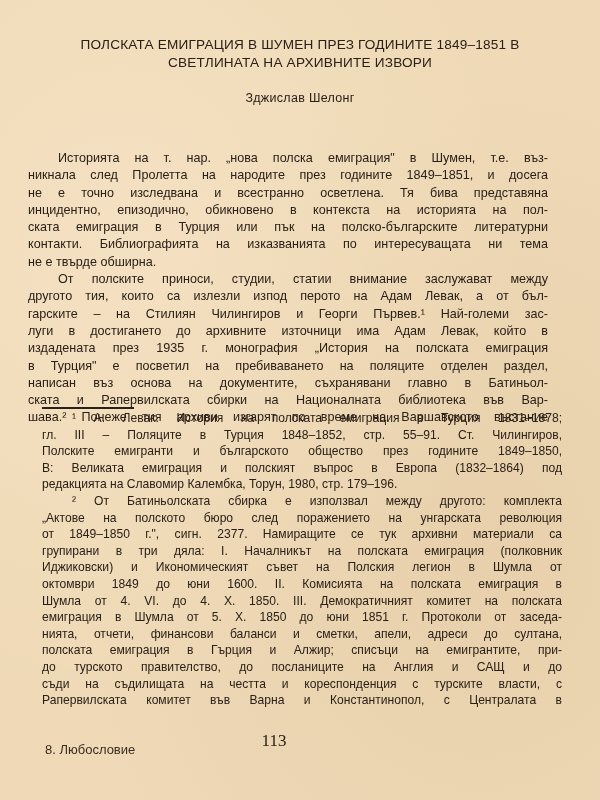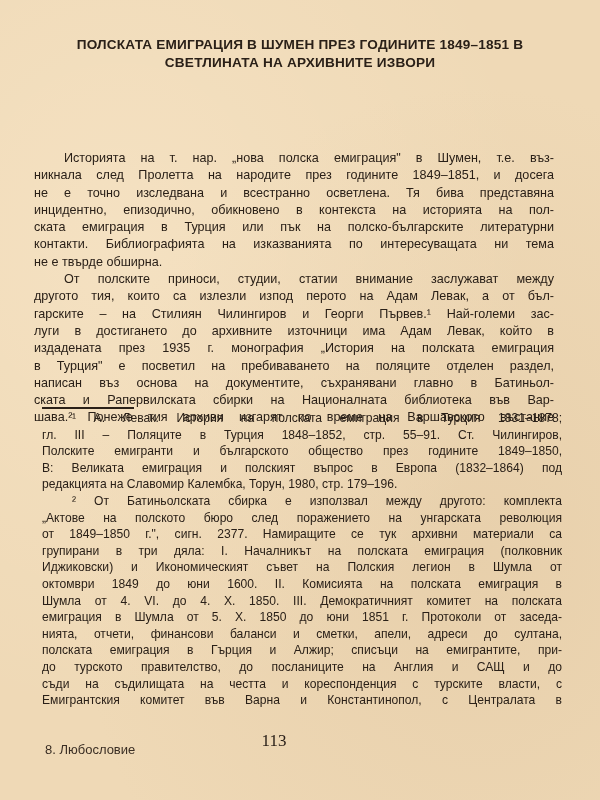--- a/index.html
+++ b/index.html
@@ -9,29 +9,29 @@
     background-image:
       radial-gradient(ellipse at 20% 30%, rgba(255,240,215,0.35), transparent 60%),
       radial-gradient(ellipse at 80% 70%, rgba(210,180,140,0.25), transparent 60%);
     font-family: "Liberation Sans", "DejaVu Sans", sans-serif;
     color: #2a2018;
     position: relative;
   }
   .page { position: absolute; left: 0; top: 0; width: 600px; height: 800px; }
   .title {
     position: absolute; left: 20px; width: 560px; top: 36px;
-    text-align: center; font-weight: bold; font-size: 13.6px;
+    text-align: center; font-weight: normal; font-size: 13.6px;
     letter-spacing: 0.2px; line-height: 18px;
   }
   .author {
     position: absolute; left: 0; width: 600px; top: 91px;
     text-align: center; font-size: 12.5px; letter-spacing: 0.3px;
   }
   .body {
-    position: absolute; left: 34px; width: 520px; top: 150px;
+    position: absolute; left: 28px; width: 520px; top: 150px;
     font-size: 12.6px; line-height: 17.3px; text-align: justify;
   }
   .line { display: block; white-space: nowrap; text-align: justify; text-align-last: justify; height: 17.3px; }
   .line.last { text-align-last: left; }
   .indent { padding-left: 30px; }
   .rule {
     position: absolute; left: 42px; top: 407px; width: 92px; height: 1.5px; background: #2a2018;
   }
   .notes {
     position: absolute; left: 42px; width: 520px; top: 410px;
@@ -47,20 +47,21 @@
   }
 </style>
 </head>
 <body>
 
 <div class="page">
   <div class="title">
     <div>ПОЛСКАТА ЕМИГРАЦИЯ В ШУМЕН ПРЕЗ ГОДИНИТЕ 1849–1851 В</div>
     <div>СВЕТЛИНАТА НА АРХИВНИТЕ ИЗВОРИ</div>
   </div>
+  <div class="author">Зджислав Шелонг</div>
 
   <div class="body">
     <span class="line indent">Историята на т. нар. „нова полска емиграция" в Шумен, т.е. въз-</span>
     <span class="line">никнала след Пролетта на народите през годините 1849–1851, и досега</span>
     <span class="line">не е точно изследвана и всестранно осветлена. Тя бива  представяна</span>
     <span class="line">инцидентно, епизодично, обикновено в контекста на историята на пол-</span>
     <span class="line">ската емиграция в Турция или пък на полско-българските литературни</span>
     <span class="line">контакти. Библиографията на изказванията по интересуващата ни тема</span>
     <span class="line last">не е твърде обширна.</span>
     <span class="line indent">От полските приноси, студии, статии внимание заслужават между</span>
@@ -90,19 +91,19 @@
       <span class="line">от 1849–1850 г.", сигн. 2377. Намиращите се тук архивни материали са</span>
       <span class="line">групирани в три дяла: I. Началникът на полската емиграция (полковник</span>
       <span class="line">Иджиковски) и Икономическият съвет на Полския легион в Шумла от</span>
       <span class="line">октомври 1849 до юни 1600. II. Комисията на полската емиграция в</span>
       <span class="line">Шумла от 4. VI. до 4. X. 1850. III. Демократичният комитет на полската</span>
       <span class="line">емиграция в Шумла от 5. X. 1850 до юни 1851 г. Протоколи от заседа-</span>
       <span class="line">нията, отчети, финансови баланси и сметки, апели, адреси до султана,</span>
       <span class="line">полската емиграция в Гърция и Алжир; списъци на емигрантите, при-</span>
       <span class="line">до турското правителство, до посланиците на  Англия и САЩ и до</span>
       <span class="line">съди на съдилищата на честта и кореспонденция с турските власти, с</span>
-      <span class="line">Емигрантския комитет във Варна и Константинопол, с Централата   в</span>
+      <span class="line">Рапервилската комитет във Варна и Константинопол, с Централата   в</span>
     </div>
   </div>
 
   <div class="folio">113</div>
   <div class="signature">8. Любословие</div>
 </div>
 
 </body></html>

